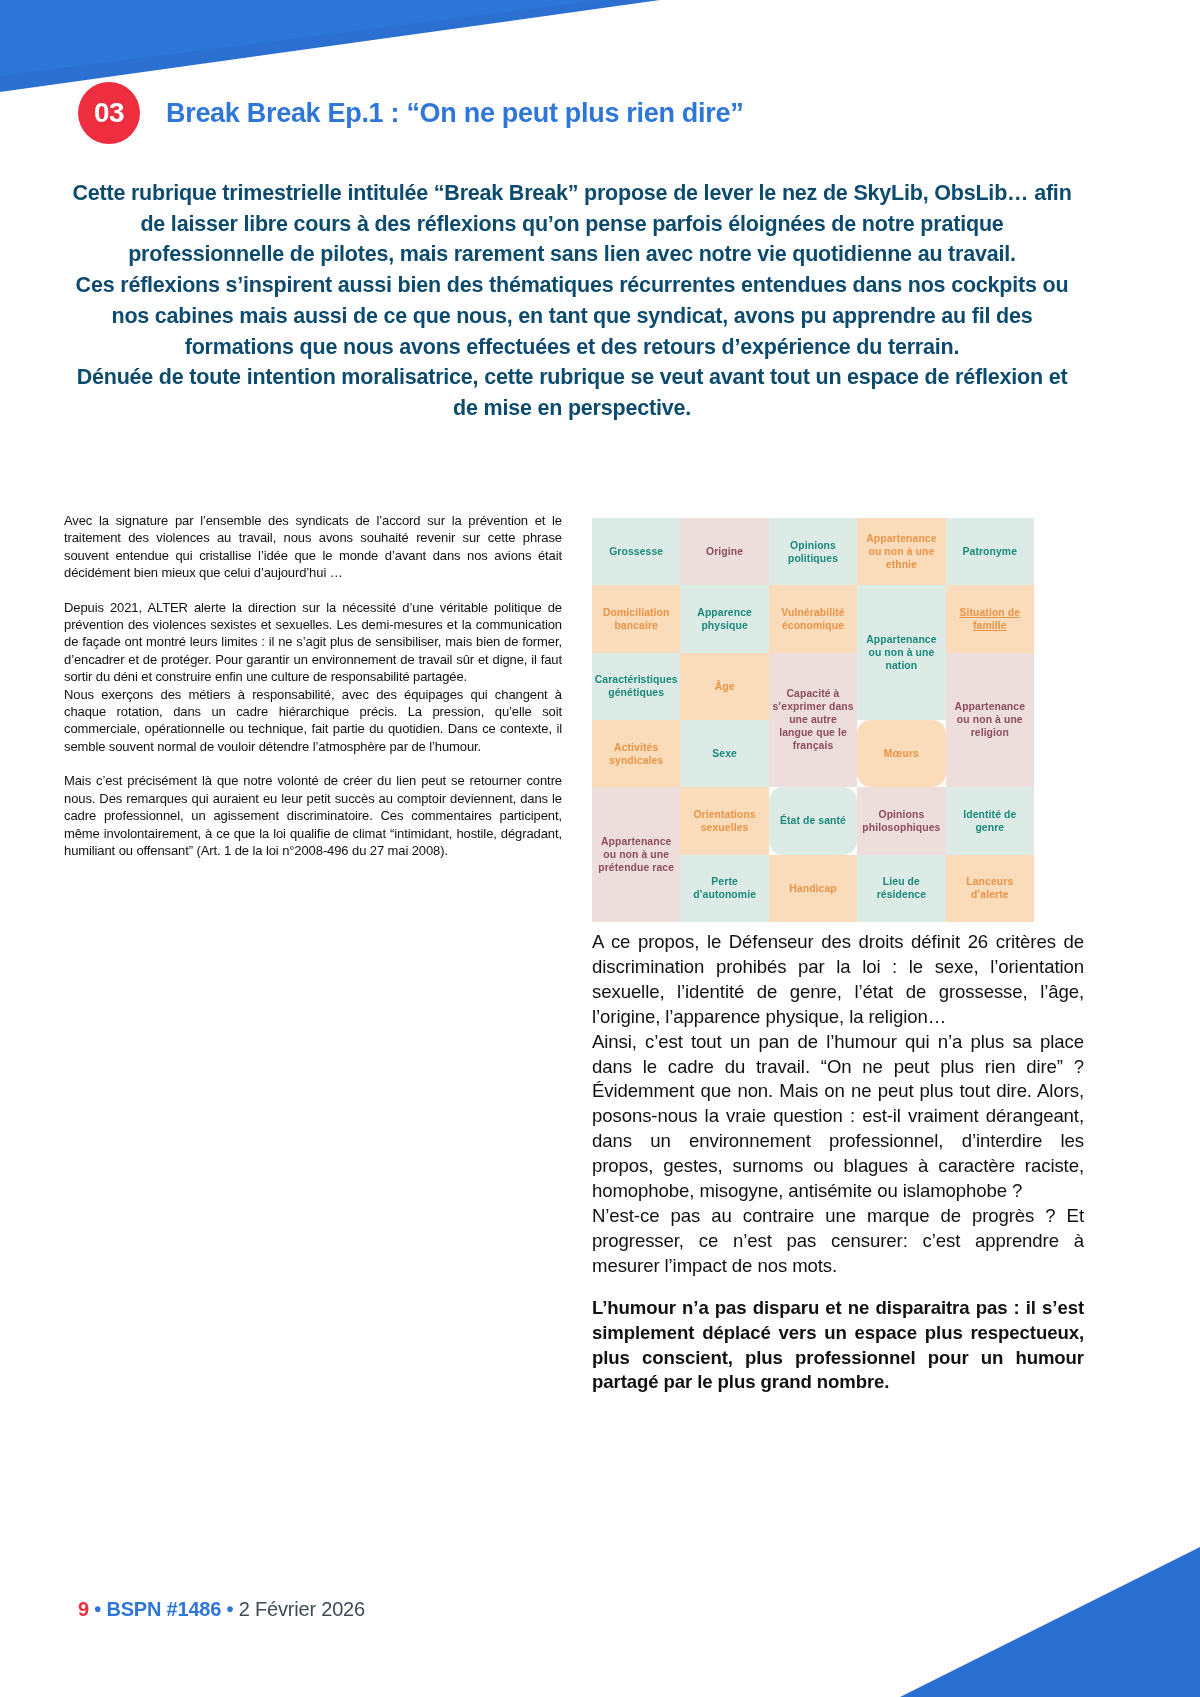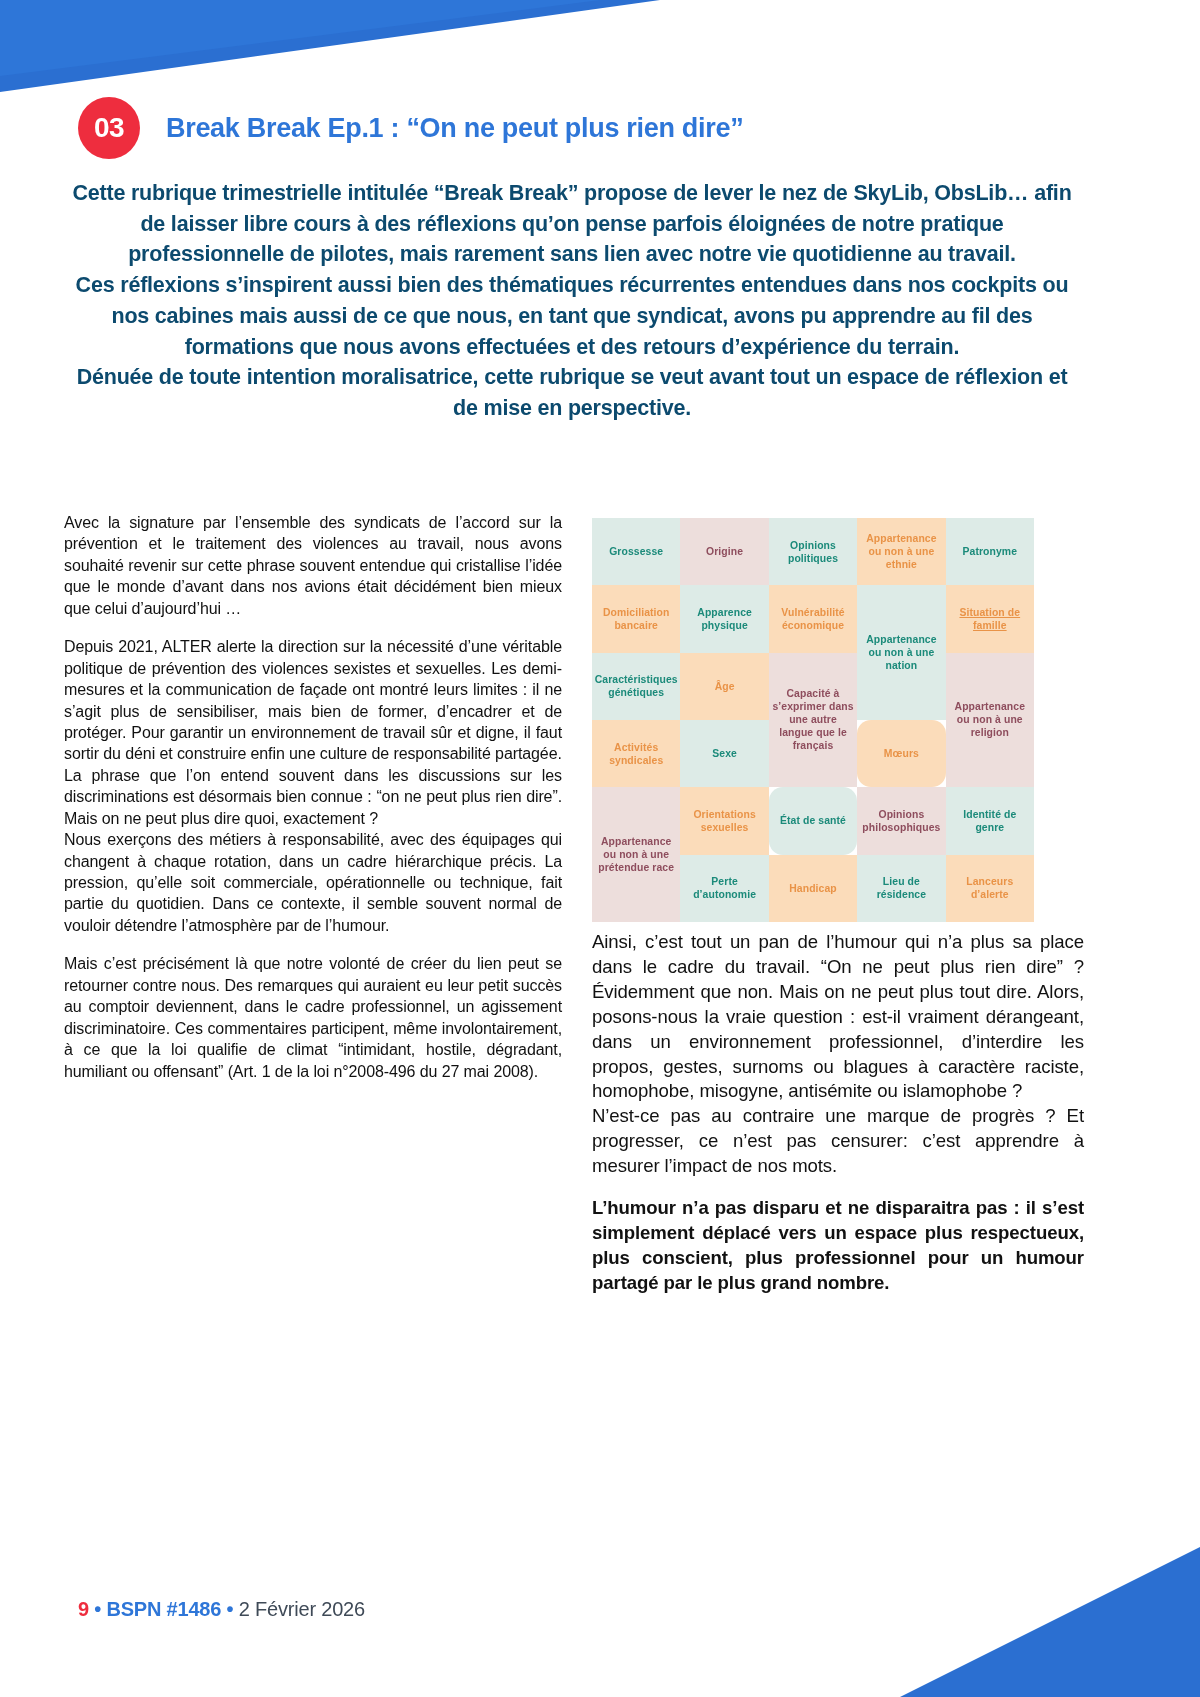--- a/index.html
+++ b/index.html
@@ -21,21 +21,21 @@
     background:#2e76d8;
     clip-path: polygon(0 0, 600px 0, 0 76px);
   }
   .corner-br {
     position:absolute; bottom:0; right:0; width:300px; height:150px;
     background:#2b6fd1;
     clip-path: polygon(300px 150px, 300px 0, 0 150px);
   }
   
   .section-head {
-    position:absolute; top:97px; left:78px; display:flex; align-items:center; gap:26px;
+    position:absolute; top:82px; left:78px; display:flex; align-items:center; gap:26px;
   }
   .badge {
     width:62px; height:62px; border-radius:50%;
     background:#ee2d3e; color:#ffffff;
     display:flex; align-items:center; justify-content:center;
     font-size:28px; font-weight:bold; letter-spacing:-0.5px;
   }
   .section-title {
     color:#2e76d8; font-size:27px; font-weight:bold; letter-spacing:-0.3px;
     white-space:nowrap;
@@ -43,21 +43,21 @@
   
   .intro {
     position:absolute; top:178px; left:72px; width:1000px;
     text-align:center; color:#0c4a6e;
     font-size:21.5px; font-weight:bold; line-height:1.43; letter-spacing:-0.2px;
   }
   .intro p { margin:0; }
   
   .col-left {
     position:absolute; top:512px; left:64px; width:498px;
-    font-size:16px; line-height:1.34; color:#111; text-align:justify;
+    font-size:13px; line-height:1.34; color:#111; text-align:justify;
     letter-spacing:-0.1px;
   }
   .col-left p { margin:0 0 17px 0; }
   .col-left p.tight { margin-bottom:0; }
 
   .col-right-text {
     position:absolute; top:930px; left:592px; width:492px;
     font-size:18.6px; line-height:1.34; color:#111; text-align:justify;
     letter-spacing:-0.1px;
   }
@@ -110,21 +110,20 @@
 
 <div class="intro">
   <p>Cette rubrique trimestrielle intitulée “Break Break” propose de lever le nez de SkyLib, ObsLib… afin de laisser libre cours à des réflexions qu’on pense parfois éloignées de notre pratique professionnelle de pilotes, mais rarement sans lien avec notre vie quotidienne au travail.</p>
   <p>Ces réflexions s’inspirent aussi bien des thématiques récurrentes entendues dans nos cockpits ou nos cabines mais aussi de ce que nous, en tant que syndicat, avons pu apprendre au fil des formations que nous avons effectuées et des retours d’expérience du terrain.</p>
   <p>Dénuée de toute intention moralisatrice, cette rubrique se veut avant tout un espace de réflexion et de mise en perspective.</p>
 </div>
 
 <div class="col-left">
   <p>Avec la signature par l’ensemble des syndicats de l’accord sur la prévention et le traitement des violences au travail, nous avons souhaité revenir sur cette phrase souvent entendue qui cristallise l’idée que le monde d’avant dans nos avions était décidément bien mieux que celui d’aujourd’hui …</p>
   <p class="tight">Depuis 2021, ALTER alerte la direction sur la nécessité d’une véritable politique de prévention des violences sexistes et sexuelles. Les demi-mesures et la communication de façade ont montré leurs limites : il ne s’agit plus de sensibiliser, mais bien de former, d’encadrer et de protéger. Pour garantir un environnement de travail sûr et digne, il faut sortir du déni et construire enfin une culture de responsabilité partagée.</p>
-  <p class="tight">La phrase que l’on entend souvent dans les discussions sur les discriminations est désormais bien connue : “on ne peut plus rien dire”. Mais on ne peut plus dire quoi, exactement ?</p>
   <p>Nous exerçons des métiers à responsabilité, avec des équipages qui changent à chaque rotation, dans un cadre hiérarchique précis. La pression, qu’elle soit commerciale, opérationnelle ou technique, fait partie du quotidien. Dans ce contexte, il semble souvent normal de vouloir détendre l’atmosphère par de l’humour.</p>
   <p>Mais c’est précisément là que notre volonté de créer du lien peut se retourner contre nous. Des remarques qui auraient eu leur petit succès au comptoir deviennent, dans le cadre professionnel, un agissement discriminatoire. Ces commentaires participent, même involontairement, à ce que la loi qualifie de climat “intimidant, hostile, dégradant, humiliant ou offensant” (Art. 1 de la loi n°2008-496 du 27 mai 2008).</p>
 </div>
 
 <div class="criteria-grid">
     <div class="cell bg-mint tx-teal" style="grid-area: 1 / 1 / span 1;">Grossesse</div>
     <div class="cell bg-rose tx-mauve" style="grid-area: 1 / 2 / span 1;">Origine</div>
     <div class="cell bg-mint tx-teal" style="grid-area: 1 / 3 / span 1;">Opinions politiques</div>
     <div class="cell bg-peach tx-orange" style="grid-area: 1 / 4 / span 1;">Appartenance ou non à une ethnie</div>
     <div class="cell bg-mint tx-teal" style="grid-area: 1 / 5 / span 1;">Patronyme</div>
@@ -145,20 +144,21 @@
     <div class="cell bg-mint tx-teal" style="grid-area: 5 / 3 / span 1; border-radius: 14px;">État de santé</div>
     <div class="cell bg-rose tx-mauve" style="grid-area: 5 / 4 / span 1;">Opinions philosophiques</div>
     <div class="cell bg-mint tx-teal" style="grid-area: 5 / 5 / span 1;">Identité de genre</div>
     <div class="cell bg-mint tx-teal" style="grid-area: 6 / 2 / span 1;">Perte d’autonomie</div>
     <div class="cell bg-peach tx-orange" style="grid-area: 6 / 3 / span 1;">Handicap</div>
     <div class="cell bg-mint tx-teal" style="grid-area: 6 / 4 / span 1;">Lieu de résidence</div>
     <div class="cell bg-peach tx-orange" style="grid-area: 6 / 5 / span 1;">Lanceurs d’alerte</div>
   </div>
 
 <div class="col-right-text">
+  <p>A ce propos, le Défenseur des droits définit 26 critères de discrimination prohibés par la loi : le sexe, l’orientation sexuelle, l’identité de genre, l’état de grossesse, l’âge, l’origine, l’apparence physique, la religion…</p>
   <p>Ainsi, c’est tout un pan de l’humour qui n’a plus sa place dans le cadre du travail. “On ne peut plus rien dire” ? Évidemment que non. Mais on ne peut plus tout dire. Alors, posons-nous la vraie question : est-il vraiment dérangeant, dans un environnement professionnel, d’interdire les propos, gestes, surnoms ou blagues à caractère raciste, homophobe, misogyne, antisémite ou islamophobe ?</p>
   <p>N’est-ce pas au contraire une marque de progrès ? Et progresser, ce n’est pas censurer: c’est apprendre à mesurer l’impact de nos mots.</p>
   <p class="bold gap">L’humour n’a pas disparu et ne disparaitra pas : il s’est simplement déplacé vers un espace plus respectueux, plus conscient, plus professionnel pour un humour partagé par le plus grand nombre.</p>
 </div>
 
 <div class="footer">
   <span class="pg">9</span>
   <span class="dot">•</span>
   <span class="bspn">BSPN #1486</span>
   <span class="dot">•</span>

